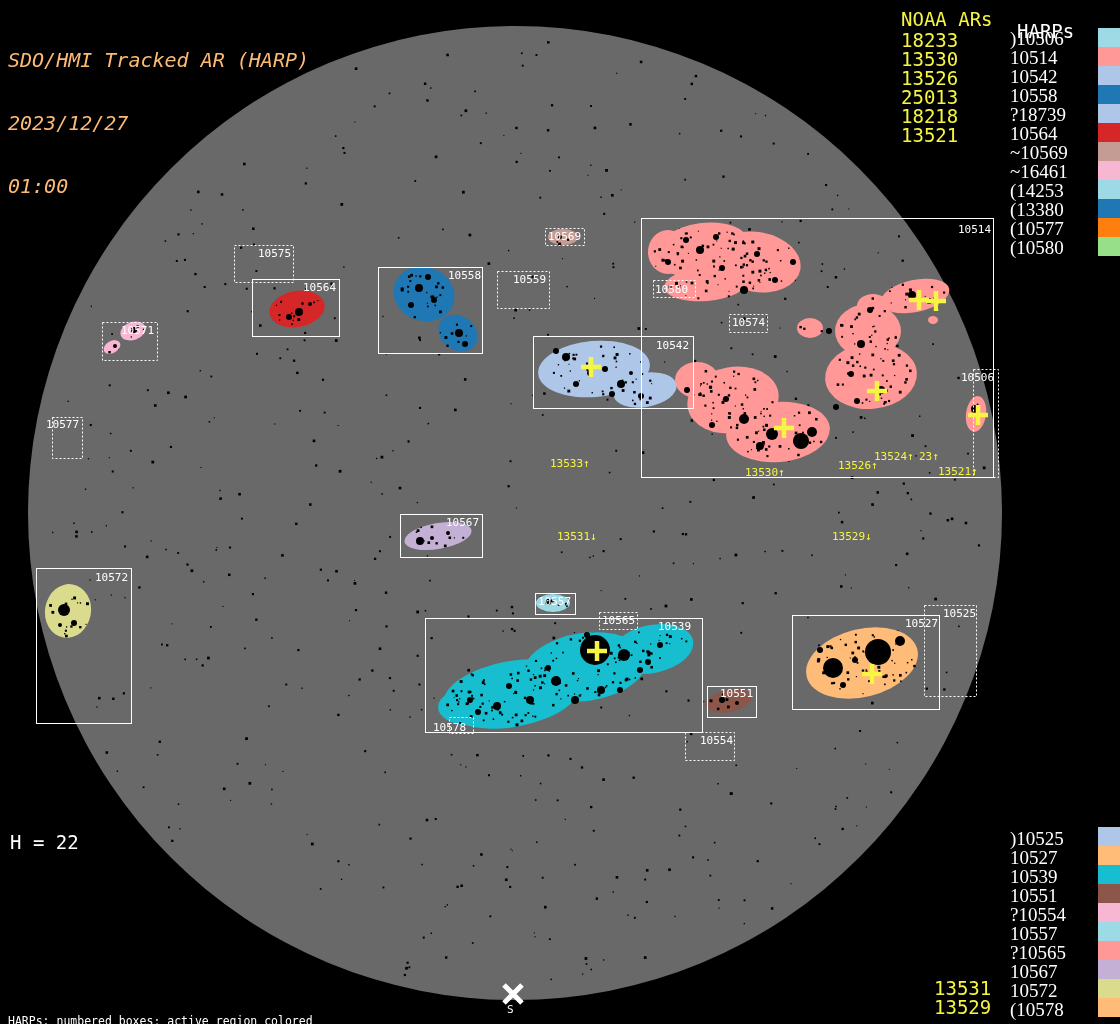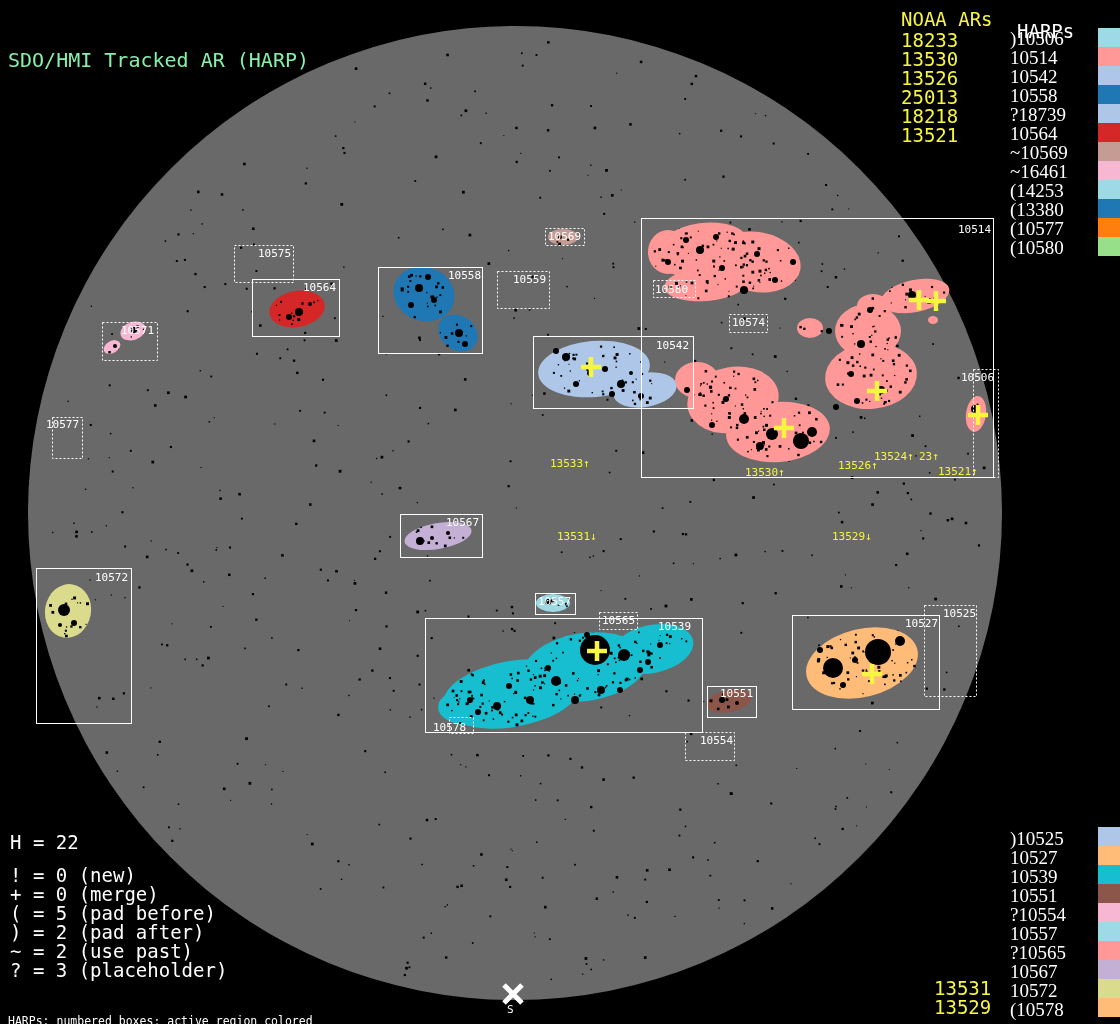--- a/index.html
+++ b/index.html
@@ -4,21 +4,21 @@
 <style>
   html,body{margin:0;padding:0;background:#000;}
   body{width:1120px;height:1024px;overflow:hidden;
        font-family:"DejaVu Sans Mono","Liberation Mono",monospace;}
   .stage{position:relative;width:1120px;height:1024px;background:#000;}
   svg{position:absolute;left:0;top:0;}
   svg text{font-family:"DejaVu Sans Mono","Liberation Mono",monospace;}
   .abs{position:absolute;white-space:pre;}
   .white{color:#fff;}
   .yellow{color:var(--noaa,#f5f542);}
-  .hdr{font-size:20px;line-height:21px;color:#86efac;}
+  .hdr{font-size:20px;line-height:21px;color:#fdba74;font-style:italic;}
   .lg{font-size:19px;line-height:19px;letter-spacing:0;}
   .right{text-align:left;font-family:Liberation Serif, serif;}
   .ft{font-size:11.5px;line-height:12.4px;}
   .sq{width:22px;height:19px;}
 </style>
 </head>
 <body>
 
 <div class="stage">
   <svg id="disk-svg" width="1120" height="1024">
@@ -1456,32 +1456,33 @@
       <text x="919" y="460" fill="#f5f542" font-size="11">23↑</text>
       <text x="938" y="475" fill="#f5f542" font-size="11">13521↑</text>
       <text x="557" y="540" fill="#f5f542" font-size="11">13531↓</text>
       <text x="832" y="540" fill="#f5f542" font-size="11">13529↓</text>
       <path d="M504 985 L522 1003 M504 1003 L522 985" stroke="#fff" stroke-width="5" fill="none"></path>
       <text x="507" y="1013" fill="#fff" font-size="11">S</text>
     </svg>
 
   <div class="abs hdr" style="left:8px;top:8px">
     <div>SDO/HMI Tracked AR (HARP)</div>
+    <div>2023/12/27</div>
+    <div>01:00</div>
   </div>
 
   <div class="abs yellow lg" style="left:901px;top:10px">NOAA ARs</div>
   <div class="abs white lg" style="left:1017px;top:22px">HARPs</div>
   <div class="abs yellow lg" id="tr-noaa-items" style="left:901px;top:31px"><div>18233</div><div>13530</div><div>13526</div><div>25013</div><div>18218</div><div>13521</div></div>
   <div class="abs white lg right" id="tr-harp-items" style="left:1010px;top:29px;width:77px"><div>)10506</div><div>10514</div><div>10542</div><div>10558</div><div>?18739</div><div>10564</div><div>~10569</div><div>~16461</div><div>(14253</div><div>(13380</div><div>(10577</div><div>(10580</div></div>
   <div class="abs" id="tr-squares" style="left:1098px;top:28px"><div class="sq" style="background-color: rgb(158, 218, 229);"></div><div class="sq" style="background-color: rgb(255, 152, 150);"></div><div class="sq" style="background-color: rgb(174, 199, 232);"></div><div class="sq" style="background-color: rgb(31, 119, 180);"></div><div class="sq" style="background-color: rgb(174, 199, 232);"></div><div class="sq" style="background-color: rgb(214, 39, 40);"></div><div class="sq" style="background-color: rgb(196, 156, 148);"></div><div class="sq" style="background-color: rgb(247, 182, 210);"></div><div class="sq" style="background-color: rgb(158, 218, 229);"></div><div class="sq" style="background-color: rgb(31, 119, 180);"></div><div class="sq" style="background-color: rgb(255, 127, 14);"></div><div class="sq" style="background-color: rgb(152, 223, 138);"></div></div>
 
   <div class="abs white lg right" id="br-harp-items" style="left:1010px;top:829px;width:77px"><div>)10525</div><div>10527</div><div>10539</div><div>10551</div><div>?10554</div><div>10557</div><div>?10565</div><div>10567</div><div>10572</div><div>(10578</div></div>
   <div class="abs" id="br-squares" style="left:1098px;top:827px"><div class="sq" style="background-color: rgb(174, 199, 232);"></div><div class="sq" style="background-color: rgb(255, 187, 120);"></div><div class="sq" style="background-color: rgb(23, 190, 207);"></div><div class="sq" style="background-color: rgb(140, 86, 75);"></div><div class="sq" style="background-color: rgb(247, 182, 210);"></div><div class="sq" style="background-color: rgb(158, 218, 229);"></div><div class="sq" style="background-color: rgb(255, 152, 150);"></div><div class="sq" style="background-color: rgb(197, 176, 213);"></div><div class="sq" style="background-color: rgb(219, 219, 141);"></div><div class="sq" style="background-color: rgb(255, 187, 120);"></div></div>
   <div class="abs yellow lg" id="br-noaa-items" style="left:934px;top:979px"><div>13531</div><div>13529</div></div>
 
   <div class="abs white lg" style="left:10px;top:833px">H = 22</div>
-  <div class="abs white lg" id="stats-lines" style="left:10px;top:866px"><div>! = 0 (new)</div><div>+ = 0 (merge)</div><div>( = 5 (pad before)</div><div>) = 2 (pad after)</div><div>~ = 2 (use past)</div><div>? = 3 (placeholder)</div></div>
 
   <div class="abs white ft" style="left:8px;top:990px">
     <div>HARPs: numbered boxes; active region colored</div>
     
   </div>
 </div>
 
 </body></html>

